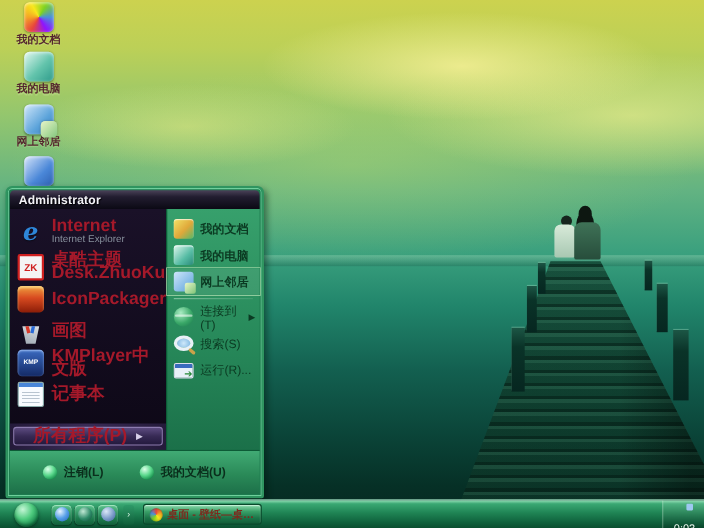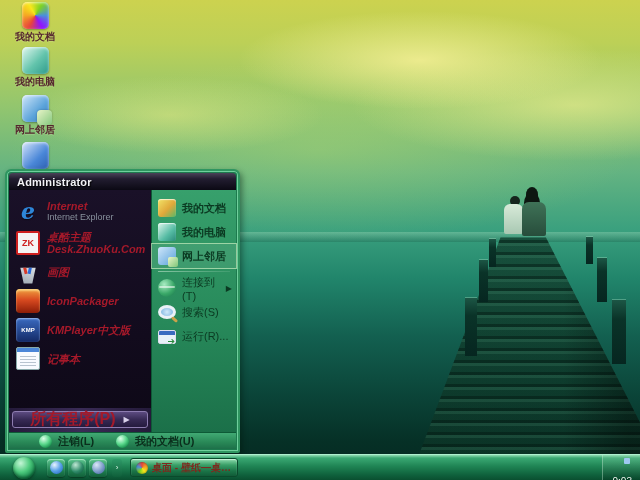--- a/index.html
+++ b/index.html
@@ -59,41 +59,41 @@
   .sm-user { color:#f2f2f6; font-size:11px; font-weight:bold; letter-spacing:.2px; text-shadow:1px 1px 1px #000; }
   .sm-body { flex:1; display:flex; margin:0 2px; min-height:0; }
   .sm-left { width:142px; background:linear-gradient(180deg,#1a1128 0%,#120b1d 60%,#0d0816 100%);
     display:flex; flex-direction:column; padding-top:4px; }
   .sm-right { flex:1; border-left:1px solid #0d5a36;
     background:linear-gradient(180deg,#37a06c 0%,#27895a 55%,#1b7049 100%);
     padding-top:6px; display:flex; flex-direction:column; }
   .sm-item { display:flex; align-items:center; gap:7px; padding:0 4px 0 7px; cursor:pointer; }
   .sm-left .sm-item { height:29px; }
   .sm-left .sm-item.first { height:34px; }
-  .sm-label-red { color:#a5192a; font-size:11px; font-weight:bold; line-height:12px;font-style:italic; }
+  .sm-label-red { color:#a5192a; font-size:16px; font-weight:bold; line-height:12px; }
   .sm-sub { color:#87909c; font-size:9px; font-weight:normal; line-height:10px; }
   .sm-right .sm-item { height:24px; gap:6px; padding-left:6px; }
   .sm-right .sm-item span.txt { color:#0b3a22; font-size:11px; }
   .sm-right .sm-item.bold span.txt { font-weight:bold; }
   .sm-right .sm-item.selected { box-shadow:0 0 0 1px rgba(215,245,200,.65); background:rgba(255,255,255,.08); }
   .sm-sep { height:1px; margin:3px 6px 4px; background:linear-gradient(90deg,rgba(240,255,240,.45),rgba(240,255,240,.1)); }
   .arrow { margin-left:auto; font-size:8px; color:#0b3a22; }
 
   .all-programs-bar { margin-top:auto; padding:3px 3px 4px;
     background:linear-gradient(90deg,#241a3a,#3a2b56 50%,#241a3a); }
   .all-programs { width:100%; height:17px; border:1px solid #8d7cb0; border-radius:3px;
     background:linear-gradient(180deg,#5c4b80 0%,#372a55 50%,#241a3e 100%);
     display:flex; align-items:center; justify-content:center; gap:8px; cursor:pointer;
     font-family:inherit; }
   .all-programs .ap-txt { color:#a5192a; font-size:16px; font-weight:bold; }
   .all-programs .ap-arrow { color:#d8d0ea; font-size:8px; }
 
-  .sm-footer { height:17px; margin:0 2px 2px; border-top:1px solid #0d5a36;
+  .sm-footer { height:40px; margin:0 2px 2px; border-top:1px solid #0d5a36;
     background:linear-gradient(180deg,#41aa74 0%,#2a8a58 55%,#1d7049 100%);
-    display:flex; align-items:center; gap:22px; padding-left:30px; }
+    display:flex; align-items:center; gap:33px; padding-left:30px; }
   .sm-foot-item { display:flex; align-items:center; gap:6px; cursor:pointer; }
   .sm-foot-item span.txt { color:#0a2e1c; font-size:11px; font-weight:bold; }
   .orb-sm { width:13px; height:13px; border-radius:50%;
     background:radial-gradient(circle at 35% 28%,#dcffe9,#5ad88c 45%,#148c4a 80%,#0a6a35); }
 
   
   .mi { width:24px; height:24px; flex:0 0 24px; display:flex; align-items:center; justify-content:center; position:relative; }
   .mi.ie { color:#2e86d8; font:italic bold 22px "DejaVu Serif",serif; text-shadow:0 1px 1px rgba(0,0,0,.5); }
   .mi.zhuoku { background:#f4f4f4; border:2px solid #cf2020; border-radius:2px; color:#cf2020; font-size:9px; font-weight:bold;text-align:right; }
   .mi.iconpk { background:linear-gradient(180deg,#f0a040 0%,#d84a20 45%,#8c1d08 100%); border-radius:4px;
@@ -209,26 +209,26 @@
         <span>
           <span class="sm-label-red" style="display:block">Internet</span>
           <span class="sm-sub" style="display:block">Internet Explorer</span>
         </span>
       </div>
       <div class="sm-item">
         <span class="mi zhuoku">ZK</span>
         <span class="sm-label-red">桌酷主题Desk.ZhuoKu.Com</span>
       </div>
       <div class="sm-item">
+        <span class="mi iconpk"></span>
+        <span class="sm-label-red">IconPackager</span>
+      </div>
+      <div class="sm-item">
         <span class="mi paint"></span>
         <span class="sm-label-red">画图</span>
-      </div>
-      <div class="sm-item">
-        <span class="mi iconpk"></span>
-        <span class="sm-label-red">IconPackager</span>
       </div>
       <div class="sm-item">
         <span class="mi kmp">KMP</span>
         <span class="sm-label-red">KMPlayer中文版</span>
       </div>
       <div class="sm-item">
         <span class="mi notepad"></span>
         <span class="sm-label-red">记事本</span>
       </div>
       <div class="all-programs-bar">

